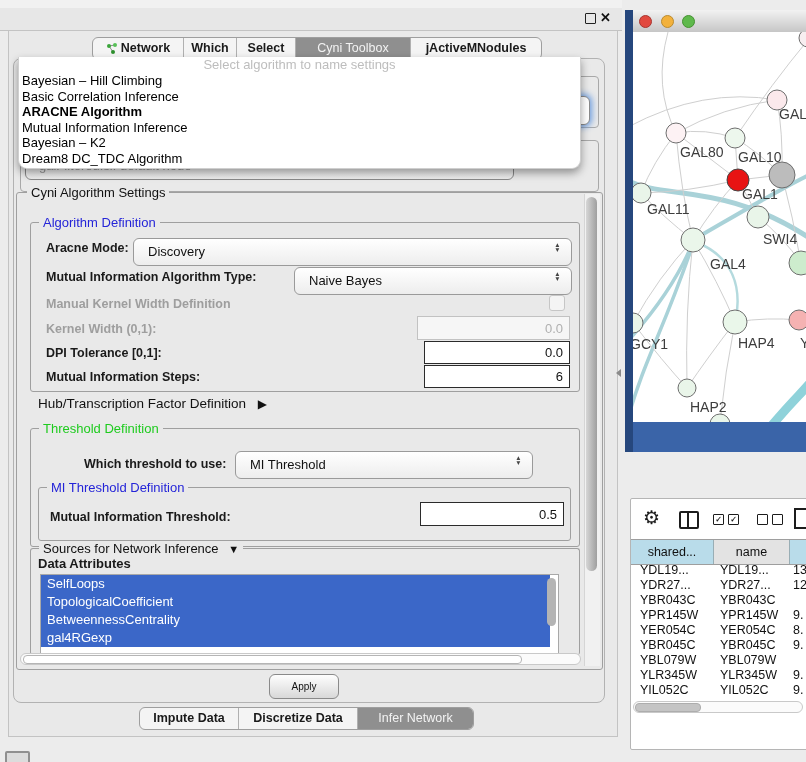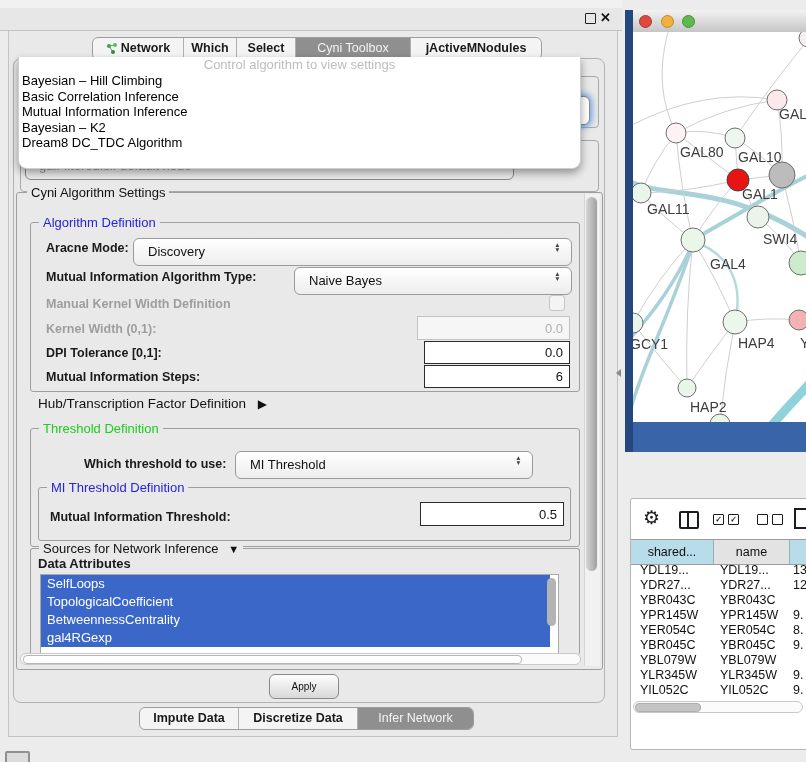--- a/index.html
+++ b/index.html
@@ -114,23 +114,24 @@
   <div class="abs contentbox"></div>
 
   <div class="abs fraggb" style="left:20px;top:76px;width:577px;height:50px;"></div>
   <div class="abs fragcombo focusring" style="left:180px;top:96px;width:408px;height:27px;"></div>
   <div class="abs fraggb" style="left:20px;top:140px;width:577px;height:50px;"></div>
   <div class="abs fragcombo" style="left:25px;top:151px;width:487px;height:27px;background:linear-gradient(#fff,#ececec);">
     <span class="bgcombo-text">galFiltered.sif default node</span>
   </div>
 
   <div class="abs popup">
-    <div class="hint">Control algorithm to view settings</div>
+    <div class="hint">Select algorithm to name settings</div>
     <div class="it">Bayesian – Hill Climbing</div>
     <div class="it">Basic Correlation Inference</div>
+    <div class="it sel">ARACNE Algorithm</div>
     <div class="it">Mutual Information Inference</div>
     <div class="it">Bayesian – K2</div>
     <div class="it">Dream8 DC_TDC Algorithm</div>
   </div>
 
   <div class="abs gb" style="left:16px;top:192px;width:585px;height:476px;">
     <span class="gb-title" style="left:10px;">Cyni Algorithm Settings</span>
   </div>
   <div class="abs vtrack" style="left:584px;top:194px;width:15px;height:472px;"></div>
   <div class="abs vthumb" style="left:586px;top:197px;width:11px;height:374px;"></div>

